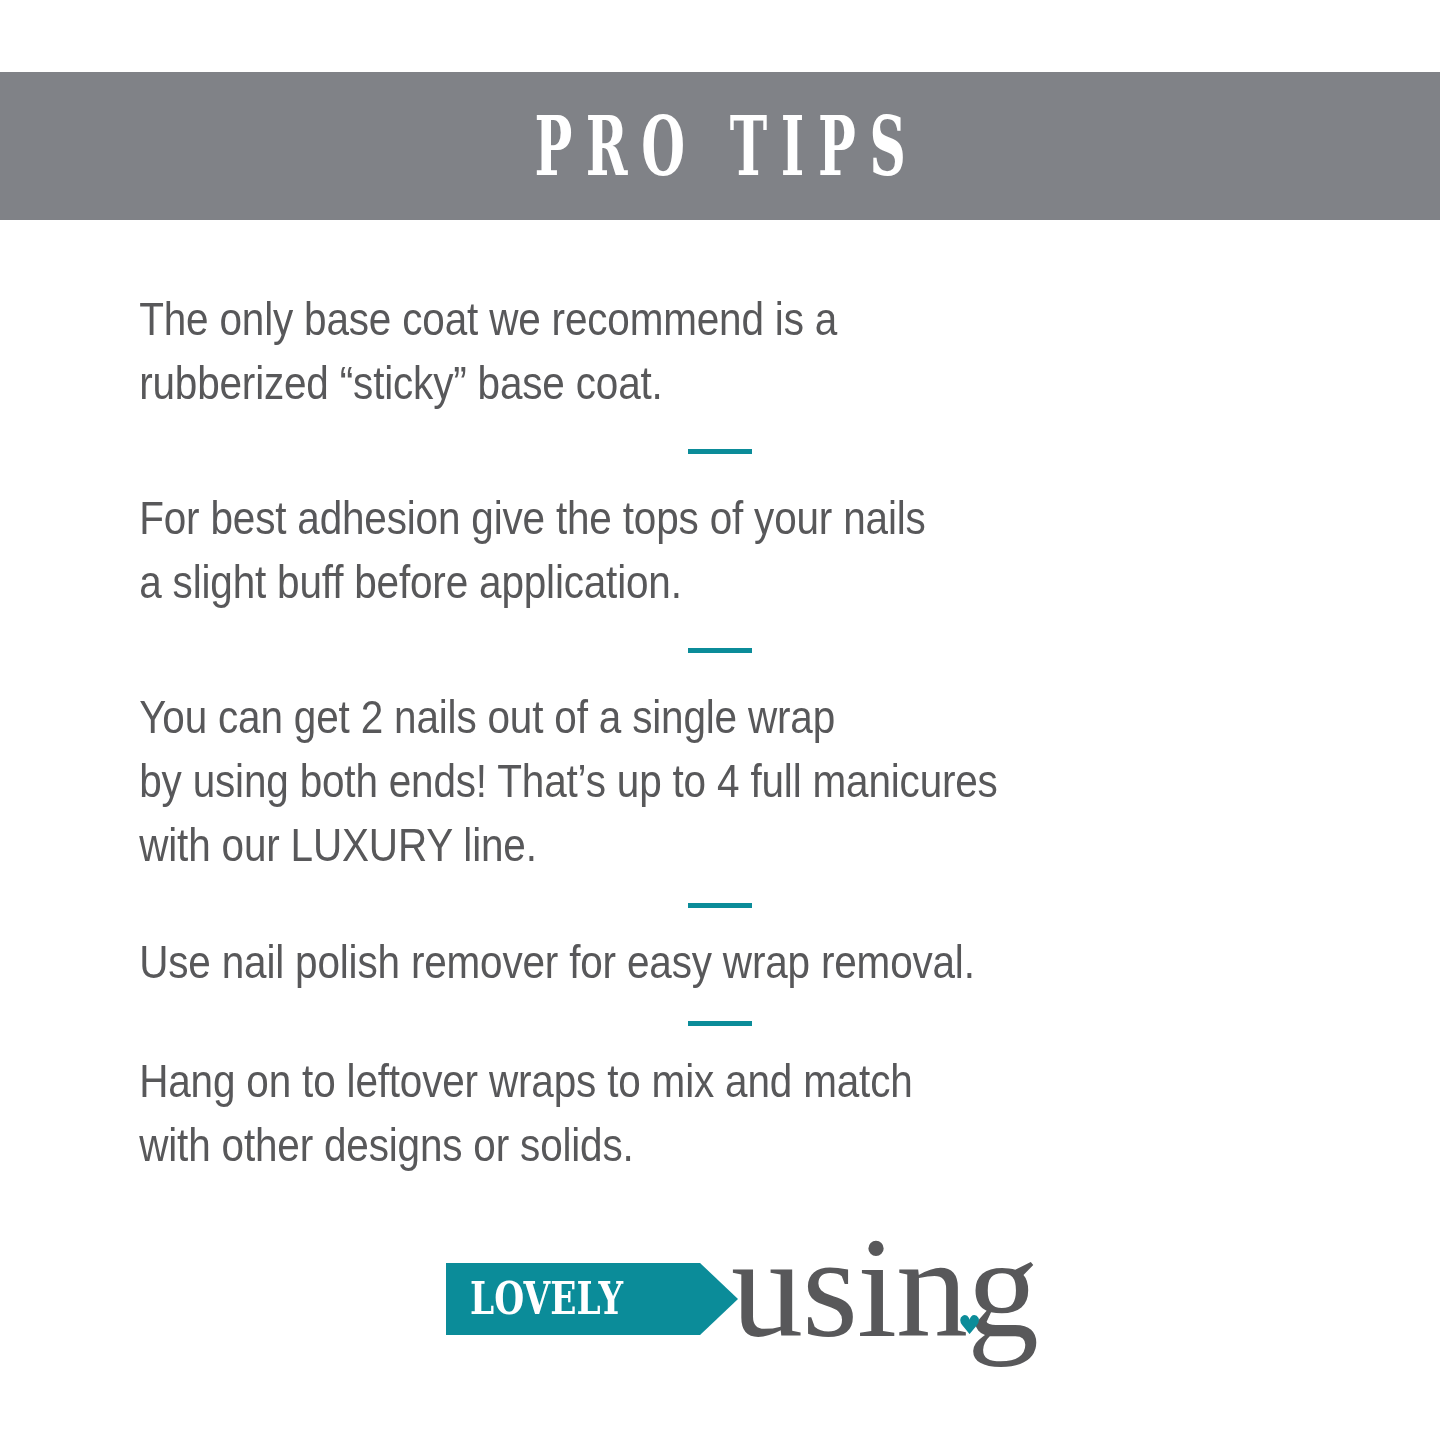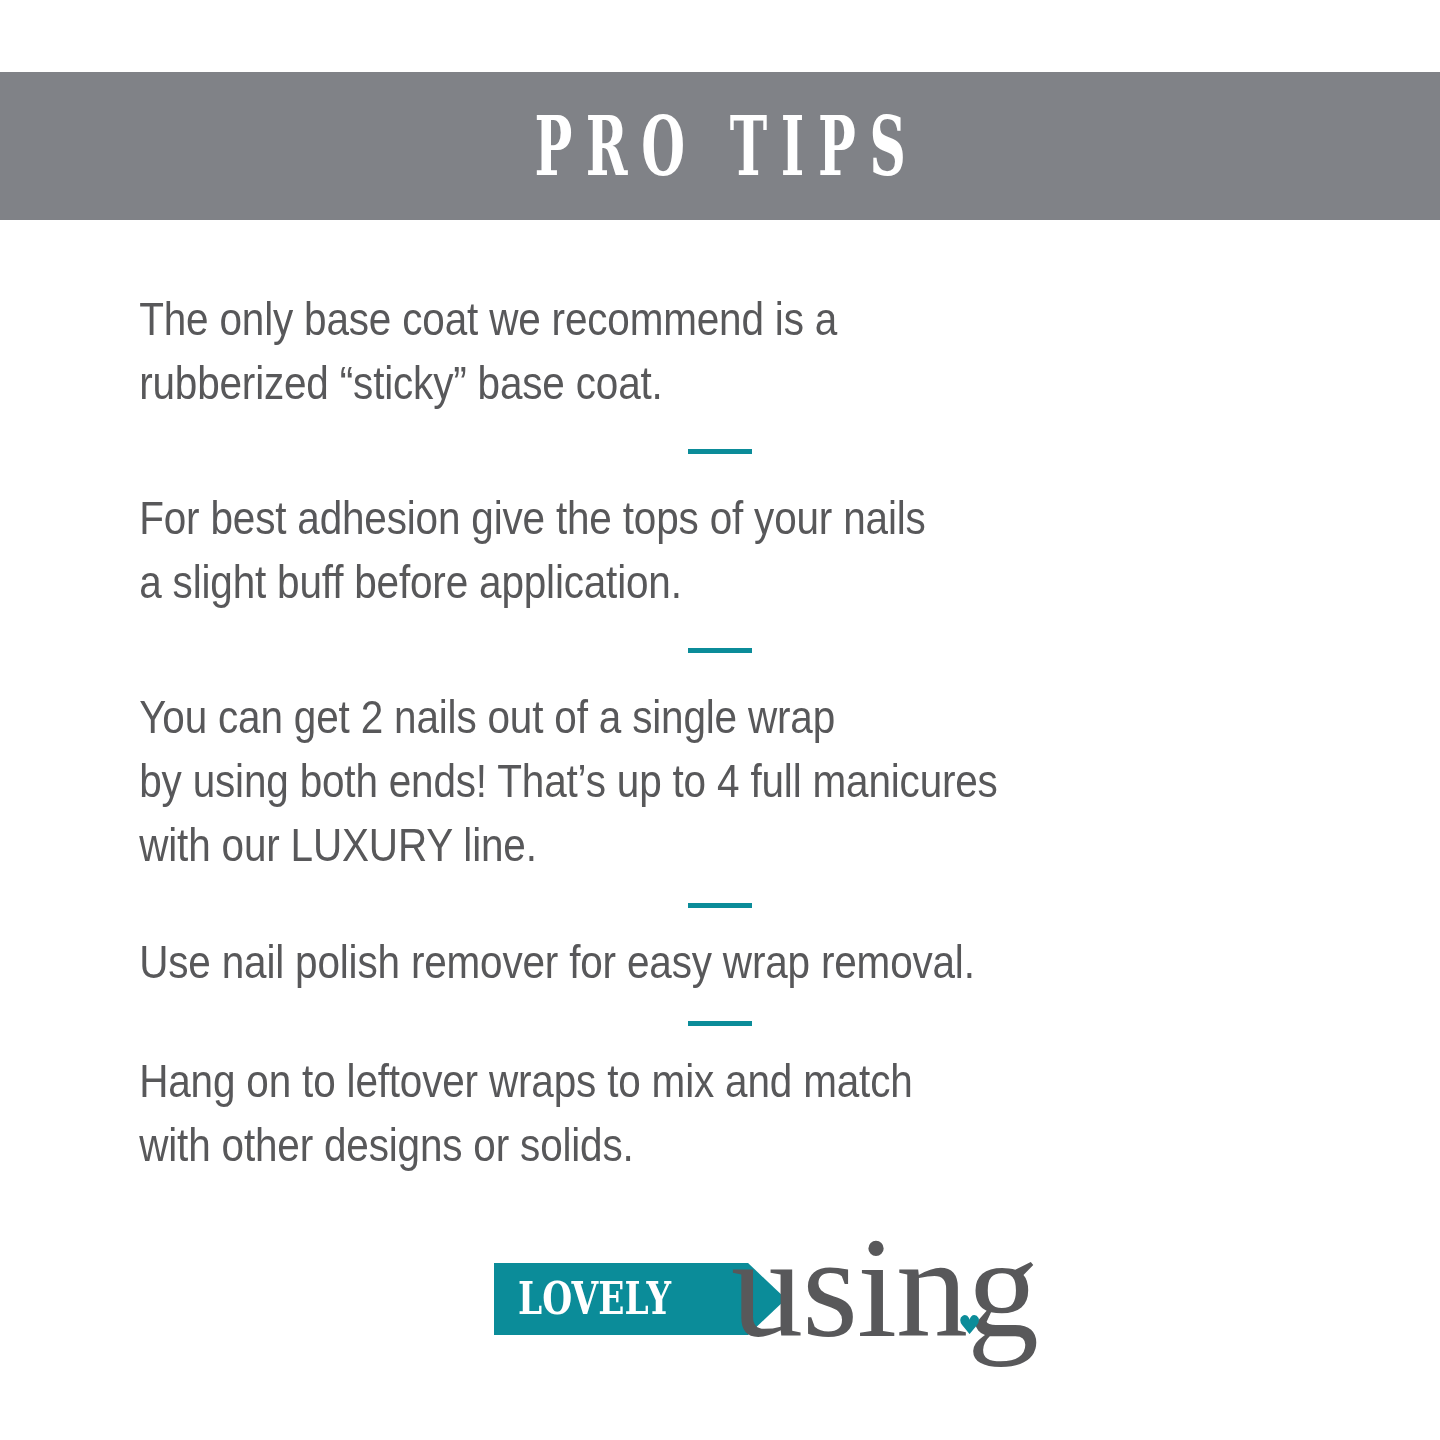--- a/index.html
+++ b/index.html
@@ -111,21 +111,20 @@
     position: absolute;
     left: 0;
     top: 35px;
     width: 292px;
     height: 72px;
     background: #0b8c99;
     clip-path: polygon(0 0, 87% 0, 100% 50%, 87% 100%, 0 100%);
     display: flex;
     align-items: center;
     justify-content: flex-start;
-    margin-left: 48px;
   }
   .logo-lovely {
     color: #ffffff;
     font-family: "DejaVu Serif", "Liberation Serif", serif;
     font-weight: 700;
     font-size: 43px;
     line-height: 1;
     letter-spacing: 0px;
     margin-left: 24px;
     transform: scaleX(0.8) scaleY(1.02);

